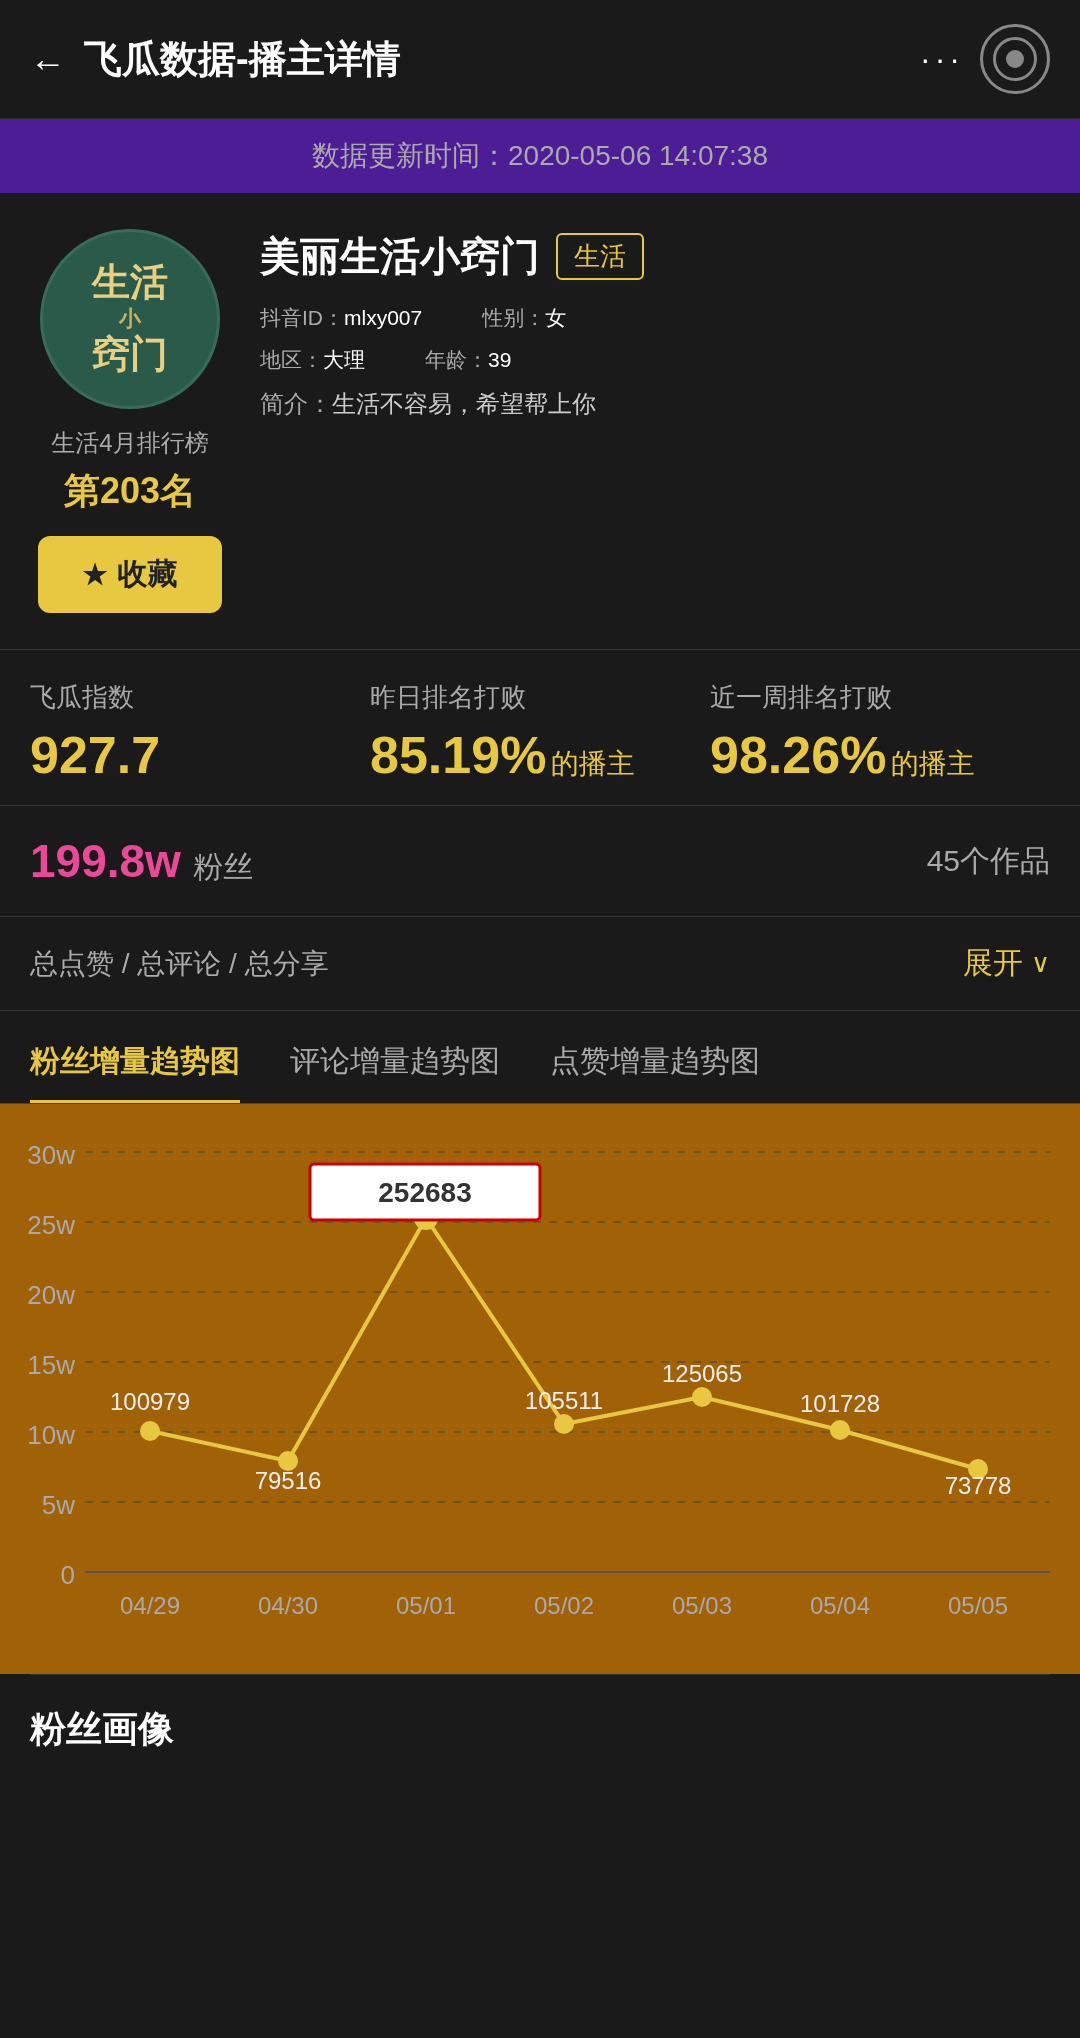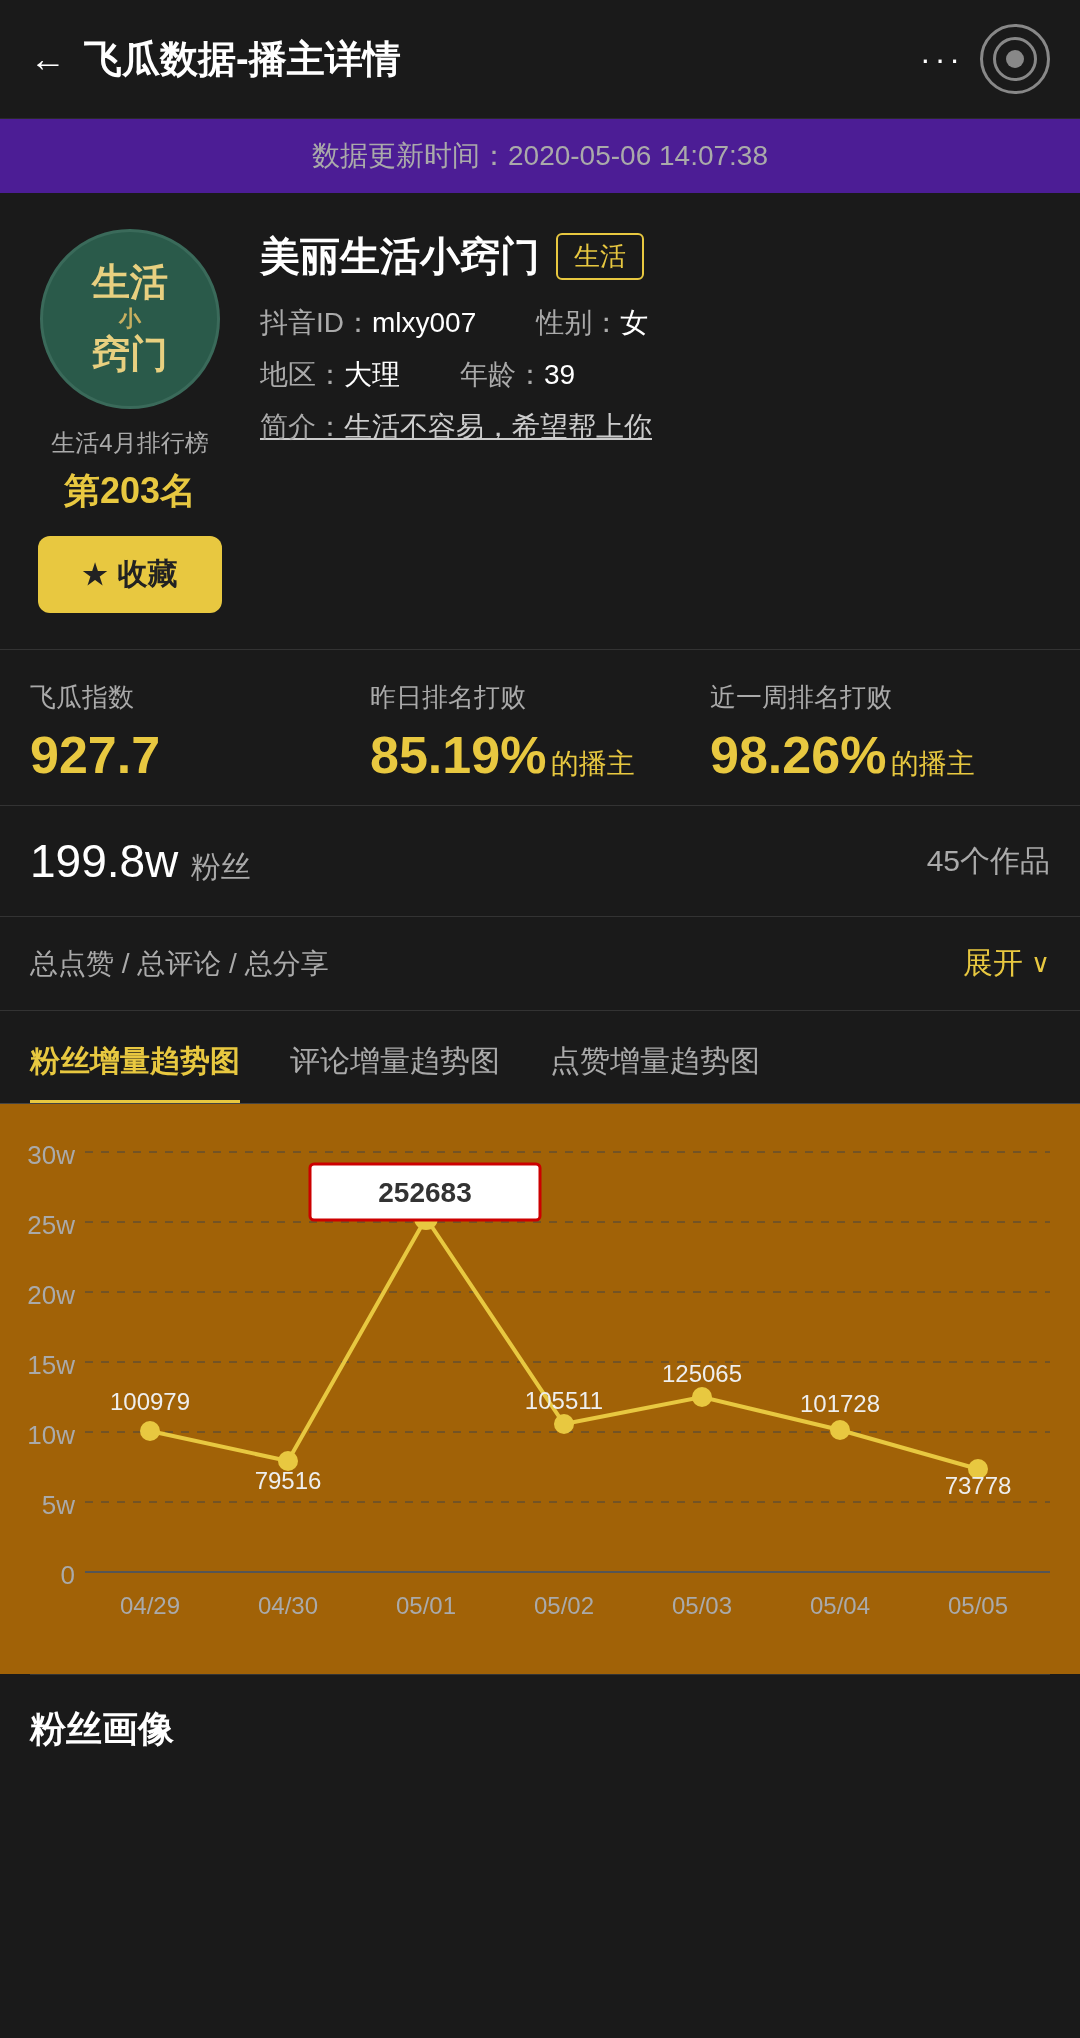--- a/index.html
+++ b/index.html
@@ -168,34 +168,33 @@
       border: 2px solid #e8c840;
       color: #e8c840;
       padding: 4px 16px;
       border-radius: 6px;
       font-size: 26px;
     }
     .profile-info-row {
       display: flex;
       gap: 60px;
       margin-bottom: 14px;
-      font-size: 28px;
+      font-size: 21px;
       color: #ccc;
     }
     .profile-info-label {
       color: #aaa;
     }
     .profile-info-value {
       color: #fff;
     }
     .profile-bio {
-      font-size: 28px;
+      font-size: 24px;
       color: #ccc;
       margin-top: 10px;
-      text-decoration: underline;
     }
     .bio-label {
       color: #aaa;
     }
 
     
     .stats-section {
       padding: 30px 30px 20px;
       border-bottom: 1px solid #333;
     }
@@ -224,22 +223,22 @@
     
     .followers-row {
       display: flex;
       justify-content: space-between;
       align-items: center;
       padding: 28px 30px;
       border-bottom: 1px solid #333;
     }
     .followers-count {
       font-size: 46px;
-      font-weight: normal;
-      color: #ffffff;
+      font-weight: bold;
+      color: #ec4899;
     }
     .followers-unit {
       font-size: 30px;
       color: #aaa;
       margin-left: 8px;
     }
     .works-count {
       font-size: 30px;
       color: #aaa;
     }

